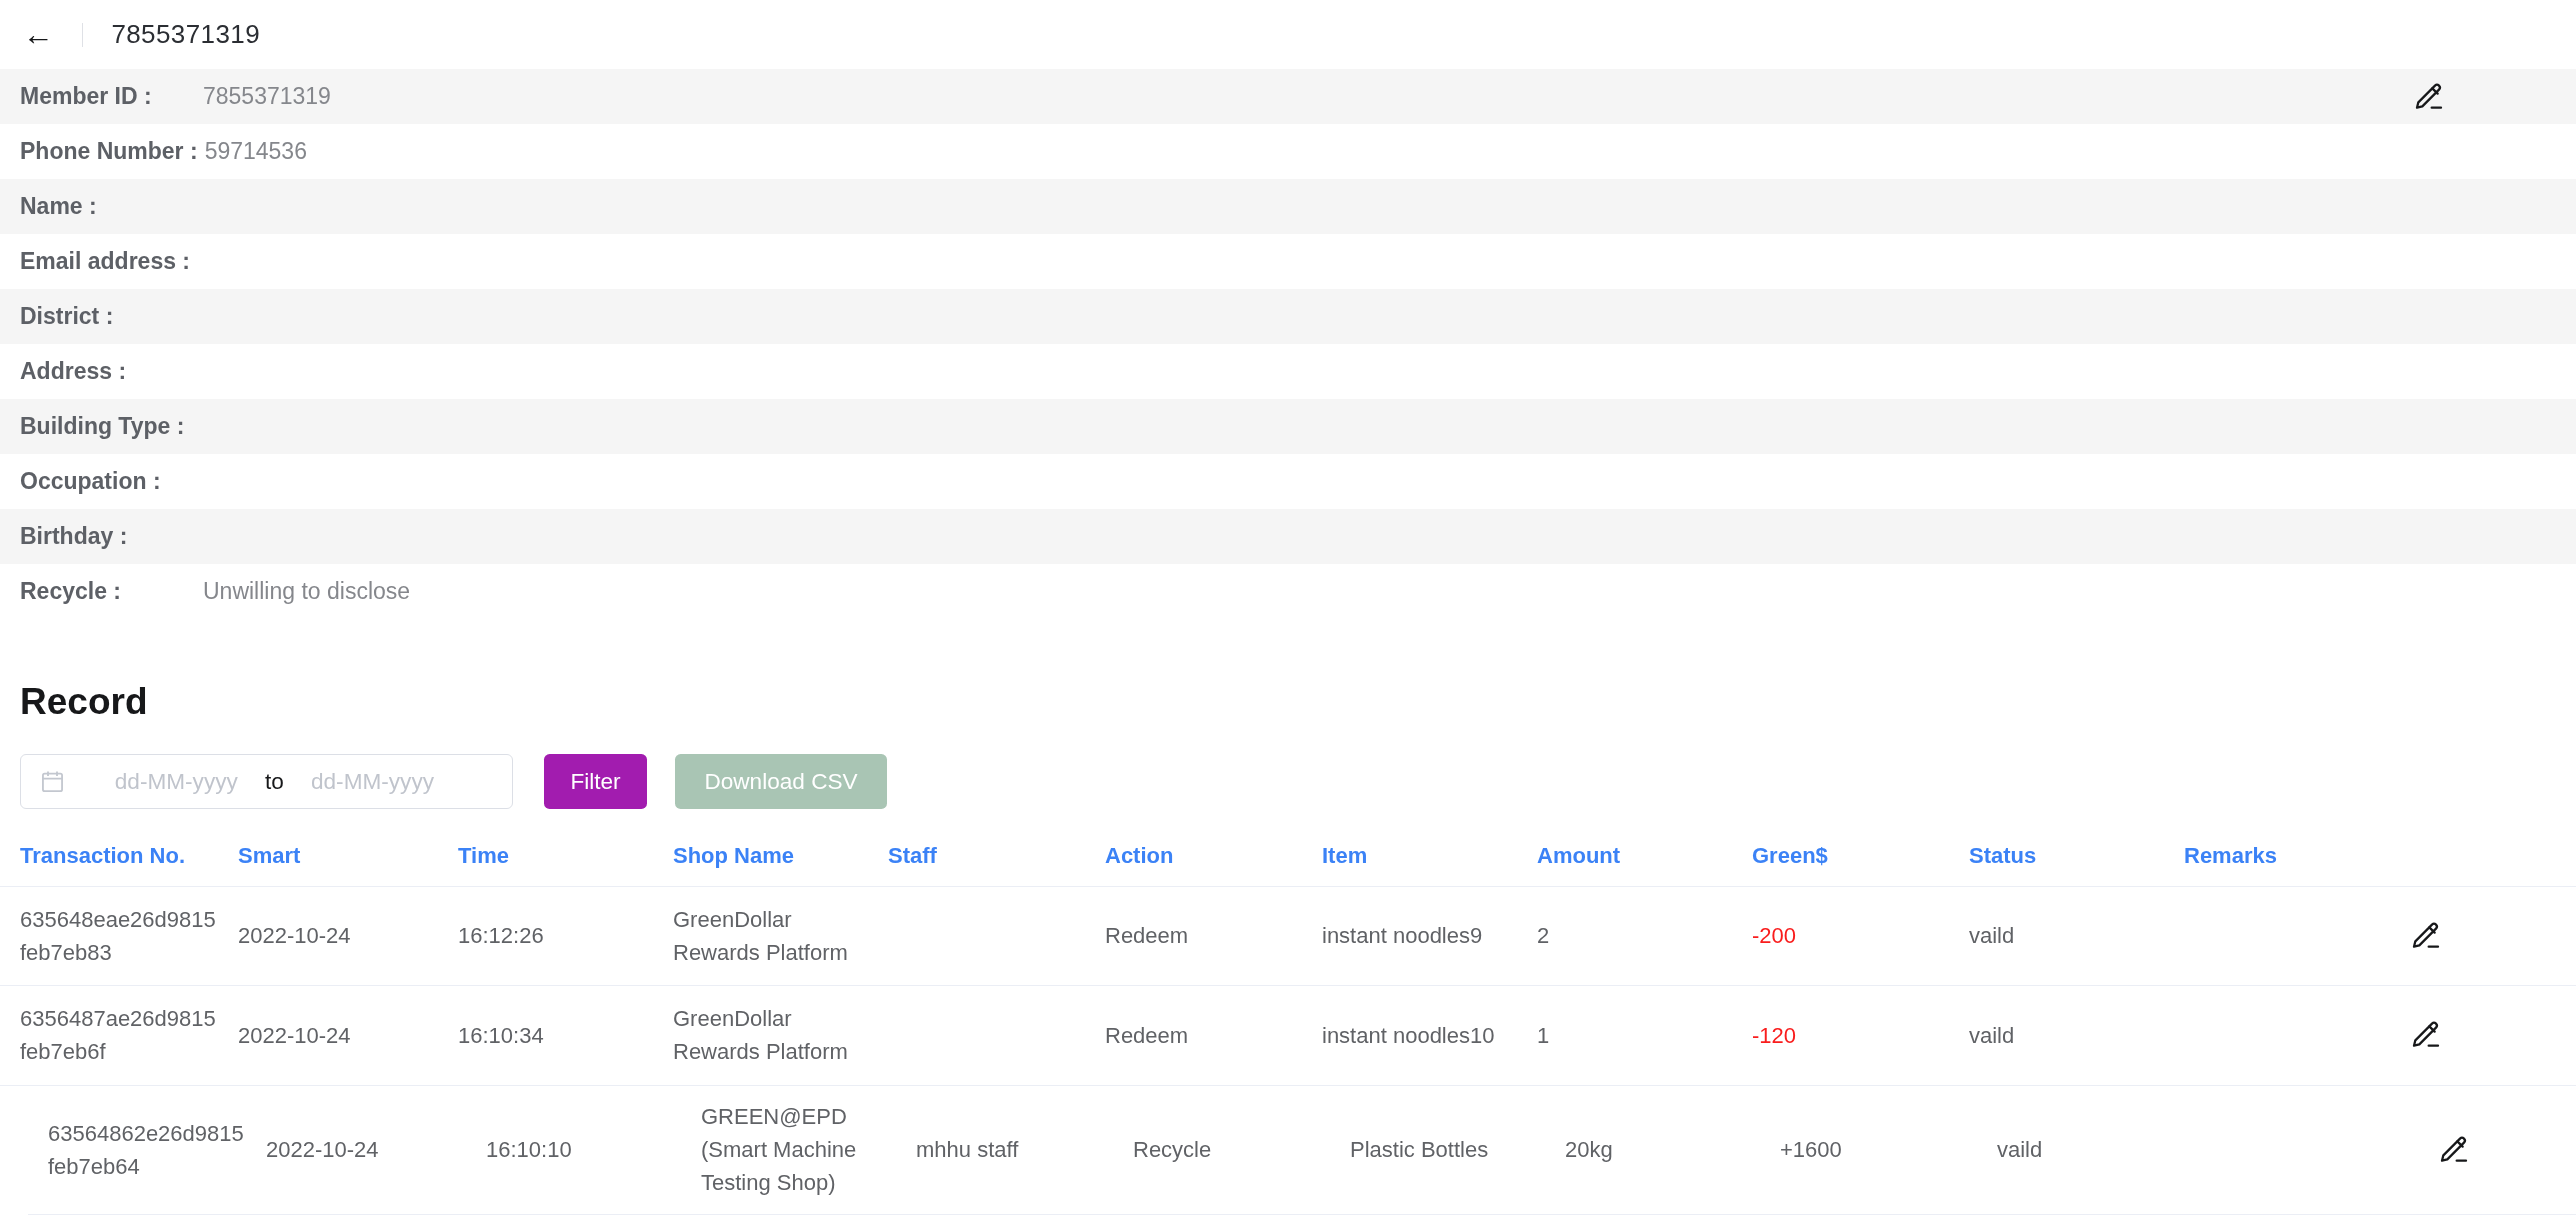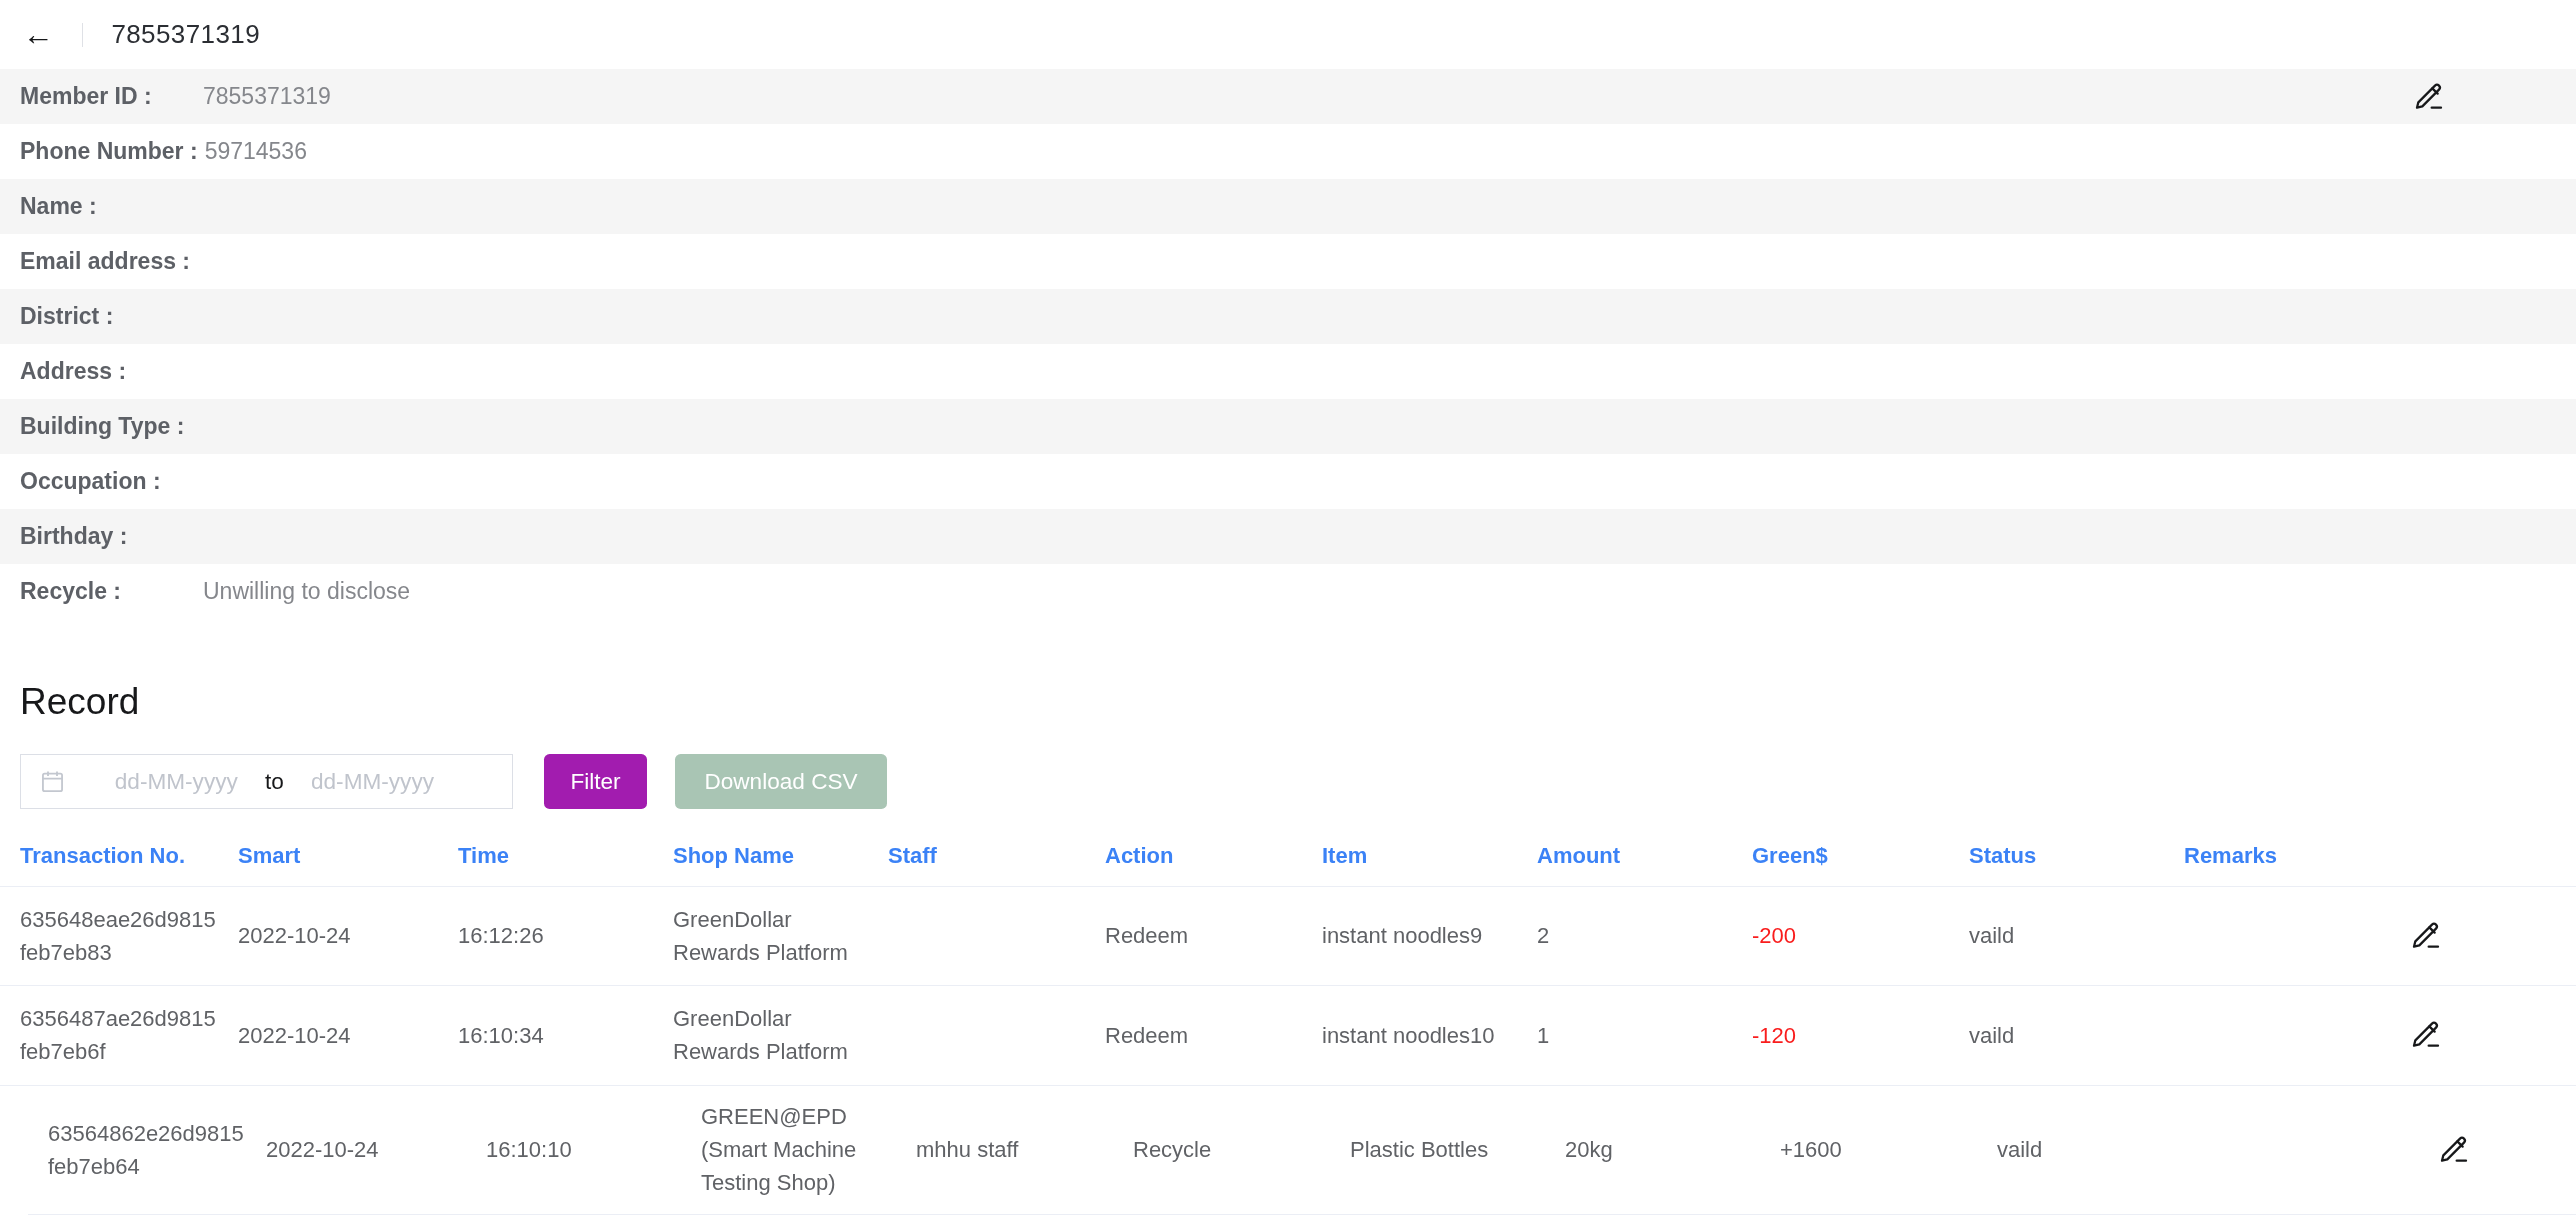--- a/index.html
+++ b/index.html
@@ -16,24 +16,24 @@
   .profile { margin-top: 18.4px; }
   .profile-row { position: relative; height: 55px; display: flex; align-items: center;
     padding-left: 20px; font-size: 23px; }
   .profile-row:nth-child(odd) { background: #f5f5f5; }
   .p-label { font-weight: bold; color: #5d6066; min-width: 183px; padding-right: 7px; }
   .p-value { color: #85878c; }
   .profile-edit-btn { position: absolute; right: 131px; top: 50%; transform: translateY(-50%);
     background: none; border: none; cursor: pointer; line-height: 0; }
 
   
-  .record-title { margin: 62px 0 0 20px; font-size: 37px; font-weight: 400; color: #17181a; }
+  .record-title { margin: 62px 0 0 20px; font-size: 37px; font-weight: 700; color: #17181a; }
 
   .filter-bar { display: flex; align-items: center; margin: 31px 0 0 20px; }
-  .date-range { width: 493px; height: 55px; border: 1.4px solid #dcdfe6; border-radius: 0;
+  .date-range { width: 493px; height: 55px; border: 1.4px solid #dcdfe6; border-radius: 6px;
     display: flex; align-items: center; padding: 0 18.4px; background: #fff; }
   .date-input { border: none; outline: none; width: 169px; font-size: 22.6px; text-align: center;
     color: #606266; font-family: "Liberation Sans", sans-serif; background: transparent; }
   .date-input::placeholder { color: #c0c4cc; opacity: 1; }
   .to-sep { font-size: 22.6px; color: #17181a; padding: 0 4.2px; }
   .btn { height: 55px; border: none; border-radius: 5.6px; color: #ffffff; font-size: 22.6px;
     font-family: "Liberation Sans", sans-serif; cursor: pointer; }
   .btn-filter { width: 103px; margin-left: 31px; }
   .btn-download { width: 212px; margin-left: 28px; }
 

